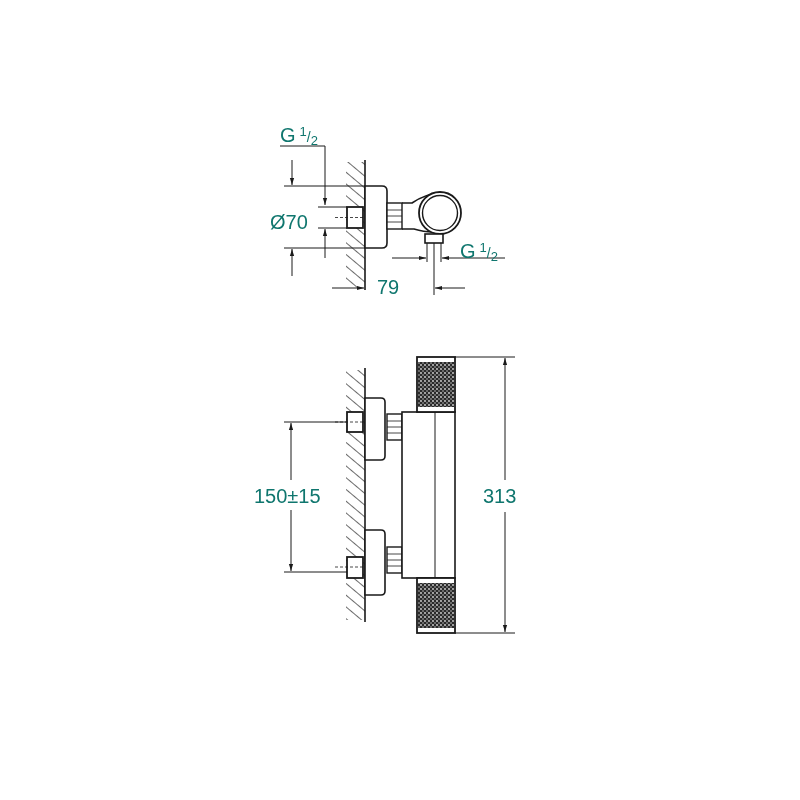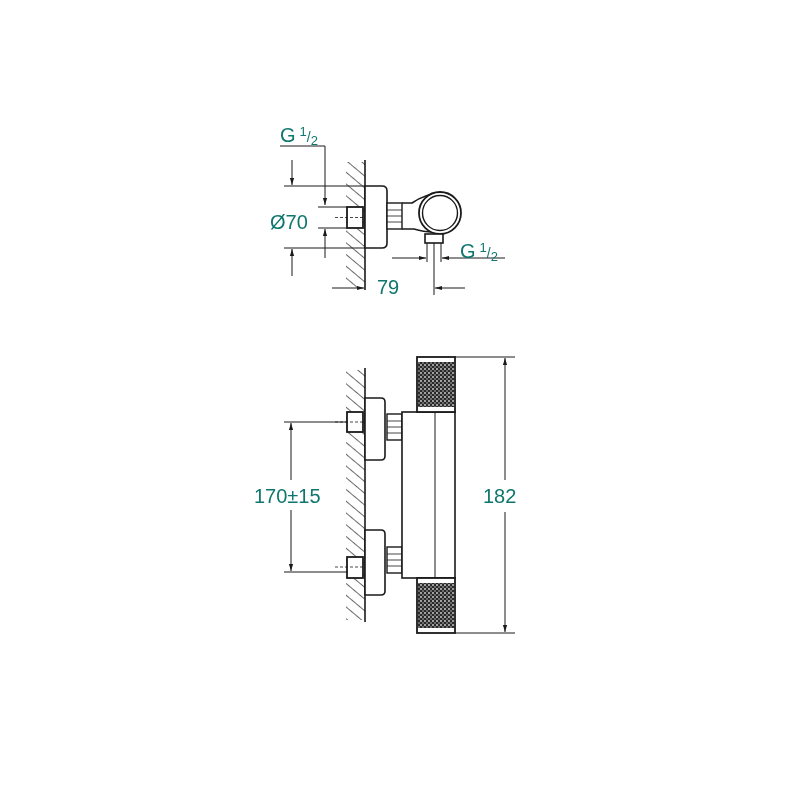--- a/index.html
+++ b/index.html
@@ -123,15 +123,15 @@
 </div>
 
 <div class="lbl big" style="left:270px;top:212px;">Ø70</div>
 
 <div class="lbl big" style="left:460px;top:241px;">
   <span>G</span><span class="sup" style="margin-left:4px;">1</span><span class="frac">/</span><span class="sub">2</span>
 </div>
 
 <div class="lbl big" style="left:377px;top:277px;">79</div>
 
-<div class="lbl big" style="left:254px;top:486px;">170±15</div>
+<div class="lbl big" style="left:254px;top:486px;">150±15</div>
 
-<div class="lbl big" style="left:483px;top:486px;">182</div>
+<div class="lbl big" style="left:483px;top:486px;">313</div>
 
 </body></html>

